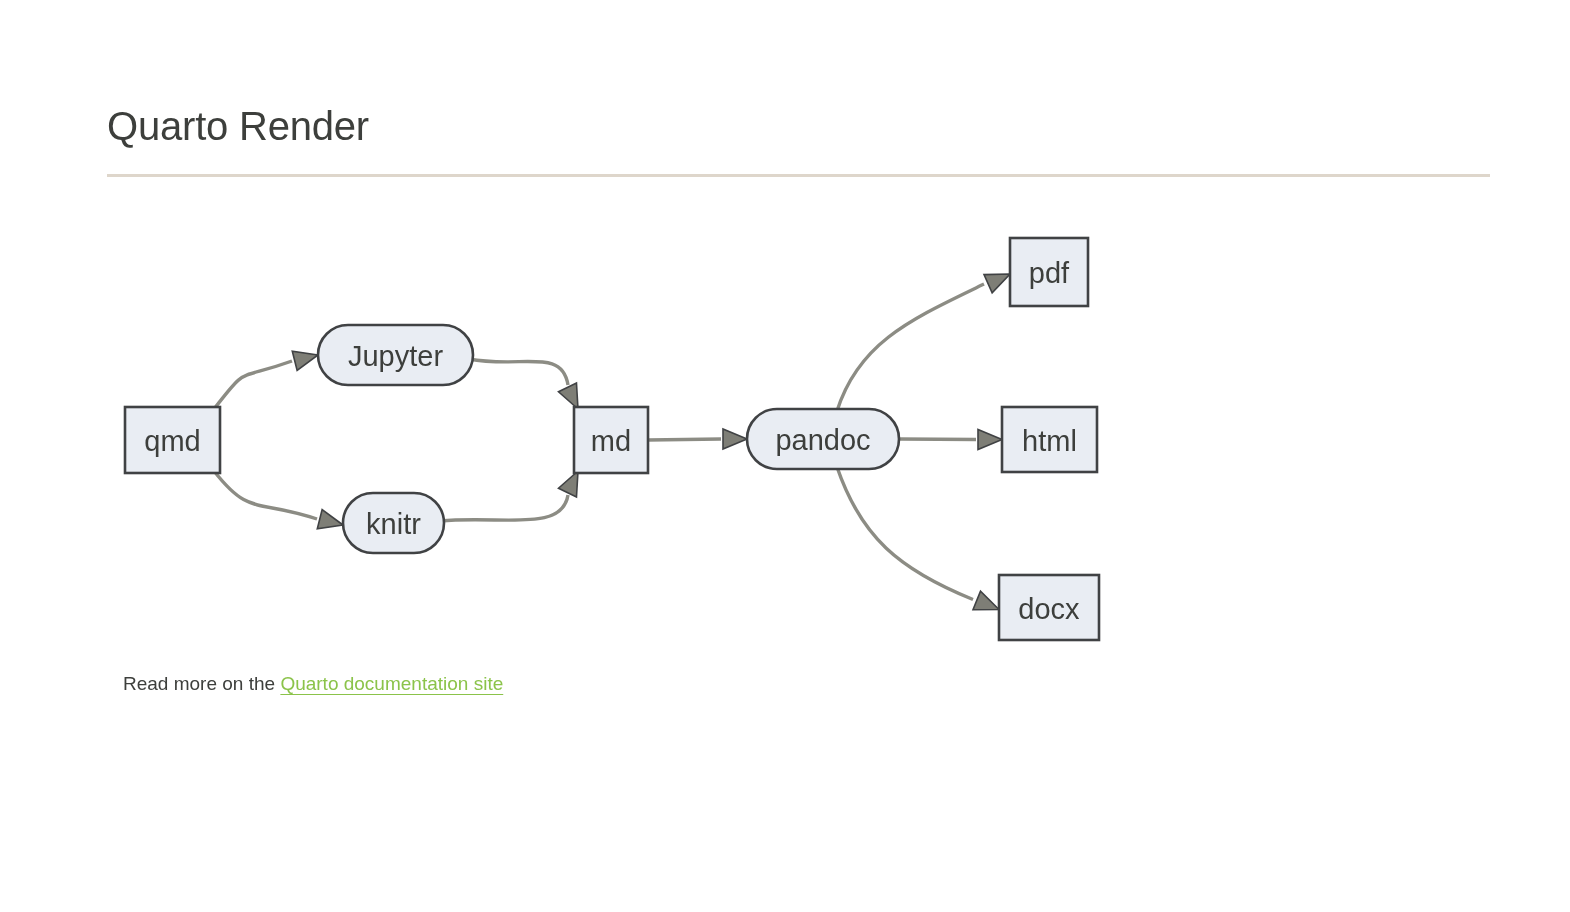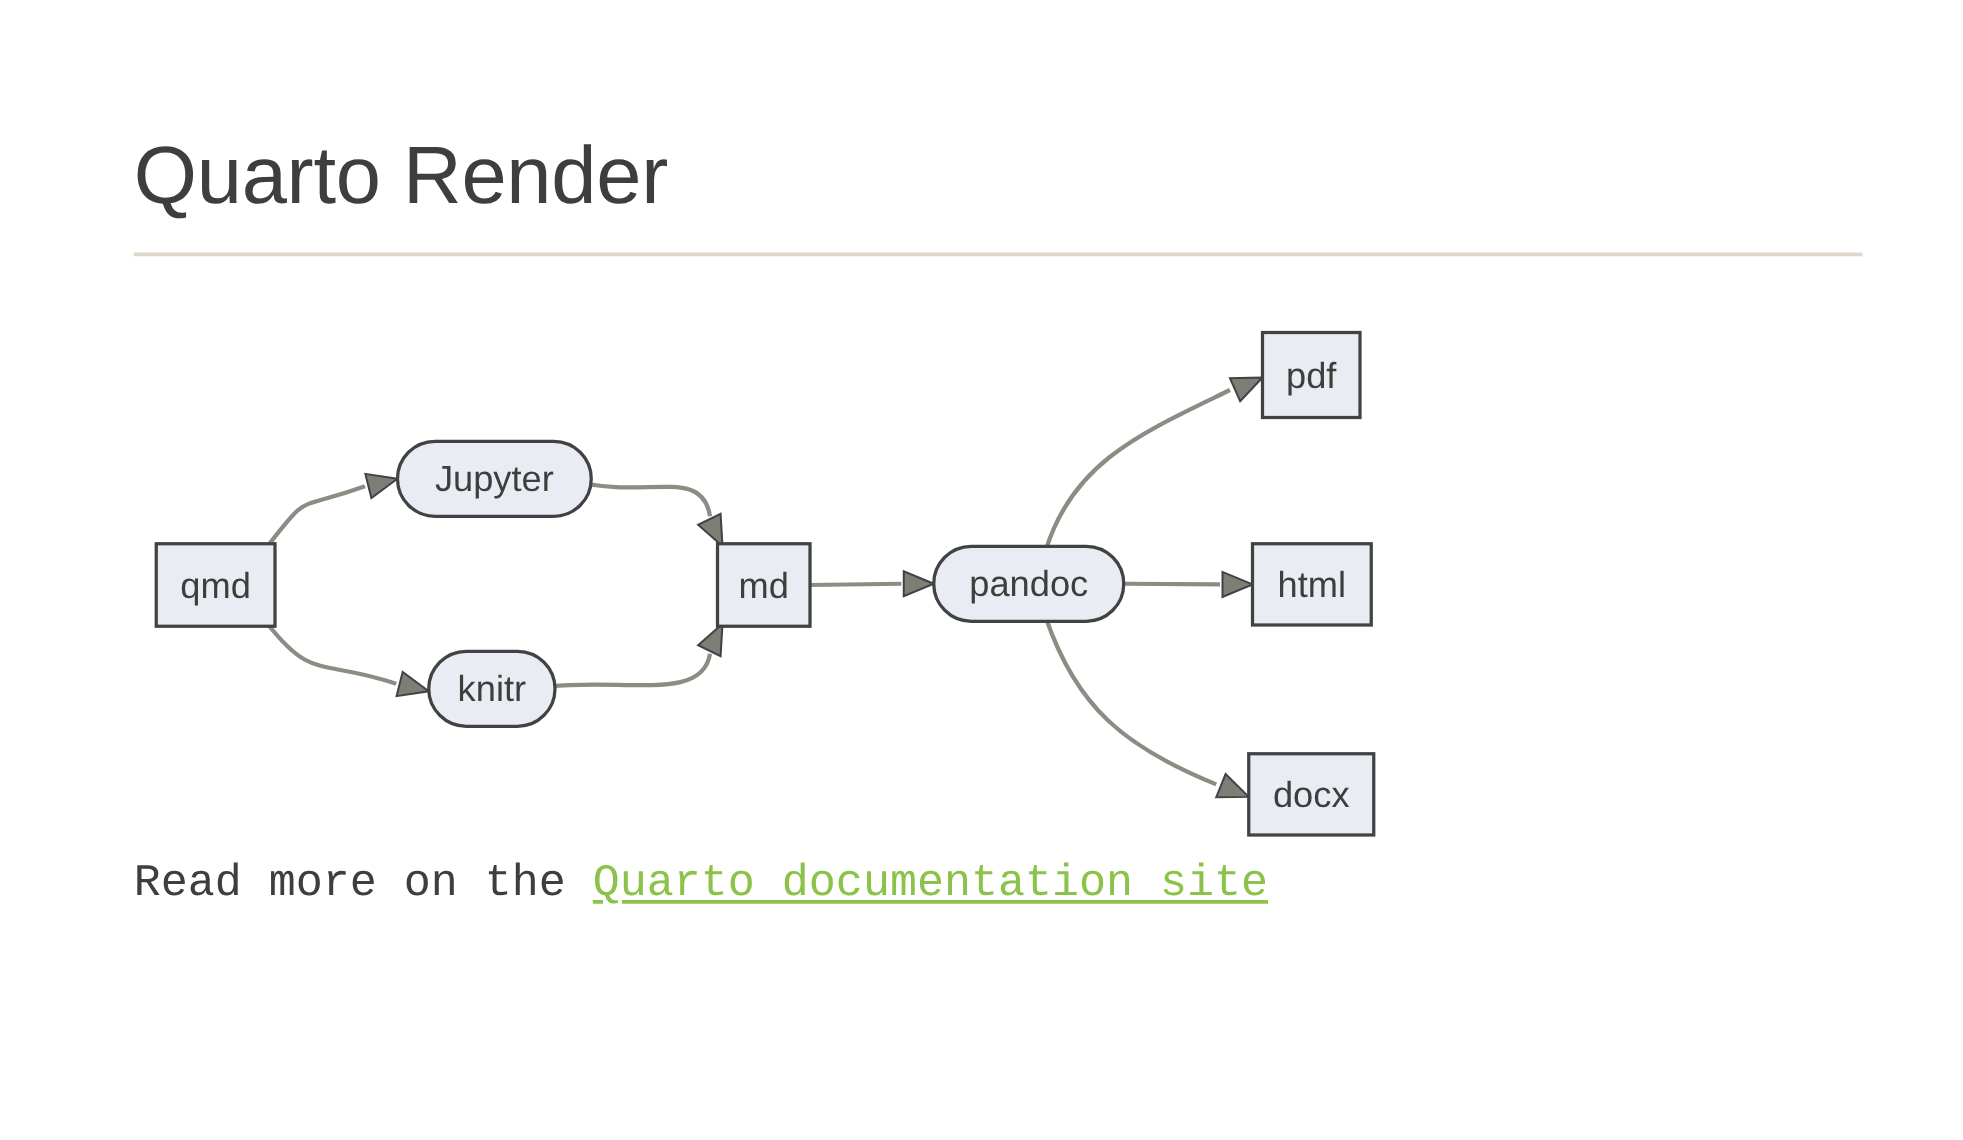--- a/index.html
+++ b/index.html
@@ -23,21 +23,21 @@
   .content {
     position: absolute;
     left: 107px;
     top: 0;
     width: 1383px;
   }
   .page-title {
     margin: 0;
     padding-top: 104px;
     font-family: "Liberation Sans", sans-serif;
-    font-size: 65px;
+    font-size: 40px;
     font-weight: 400;
     line-height: 1.1;
     color: #3d3f3c;
     letter-spacing: -0.2px;
   }
   .title-rule {
     margin-top: 26px;
     height: 3px;
     width: 1383px;
     background: #ded6cb;
@@ -52,24 +52,24 @@
     display: block;
   }
   .node-label {
     font-family: "Liberation Sans", sans-serif;
     font-size: 29px;
     fill: #3d3f3c;
     text-anchor: middle;
     dominant-baseline: central;
   }
   .read-more {
-    margin: 0;
+    margin: 16px;
     padding-top: 6px;
-    font-family: Liberation Mono, monospace;
-    font-size: 36px;
+    font-family: Liberation Sans, sans-serif;
+    font-size: 19px;
     line-height: 1.35;
     color: #3d3f3c;
   }
   .doc-link {
     color: #8bc34a;
     text-decoration: underline;
     text-decoration-color: #8bc34a;
     text-underline-offset: 4px;
     cursor: pointer;
   }

